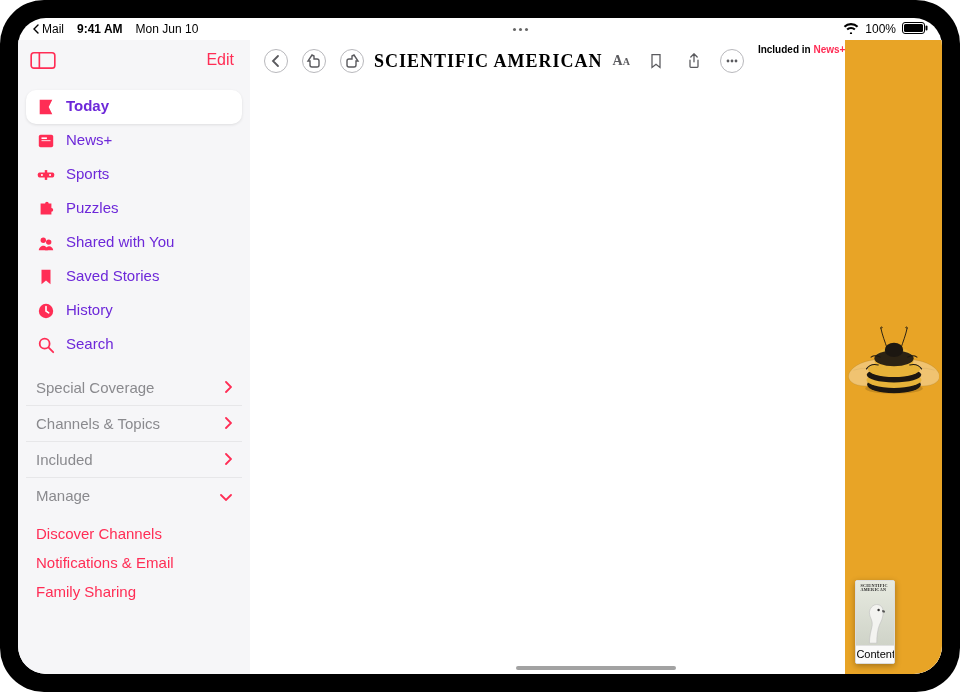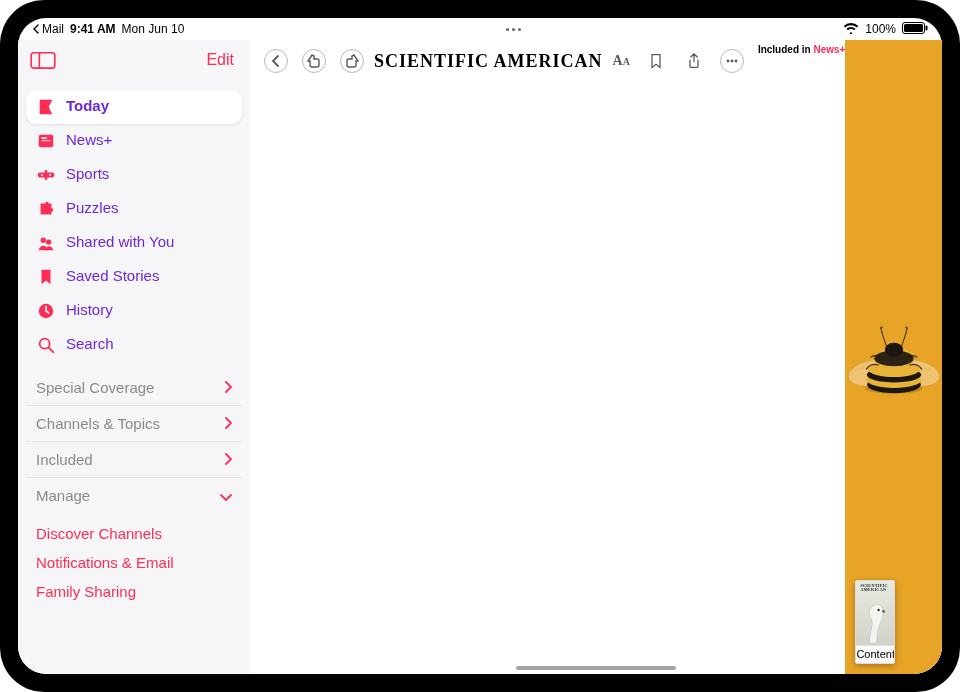--- a/index.html
+++ b/index.html
@@ -22,21 +22,21 @@
   }
   
   .statusbar {
     height: 22px;
     display: flex;
     align-items: center;
     padding: 0 14px;
     font-size: 12px;
     color: #000;
   }
-  .statusbar .left { display: flex; gap: 6px; align-items: center; }
+  .statusbar .left { display: flex; gap: 13px; align-items: center; }
   .statusbar .center { flex: 1; text-align: center; }
   .statusbar .right { display: flex; gap: 6px; align-items: flex-start; }
   .dots { display:flex; gap:3px; justify-content:center; }
   .dots span { width:3px; height:3px; border-radius:50%; background:#666; }
   .wifi svg, .battery svg { display:block; }
   
   .content { flex:1; display:flex; overflow:hidden; }
   .sidebar {
     width: 232px;
     background: #f6f6f8;

